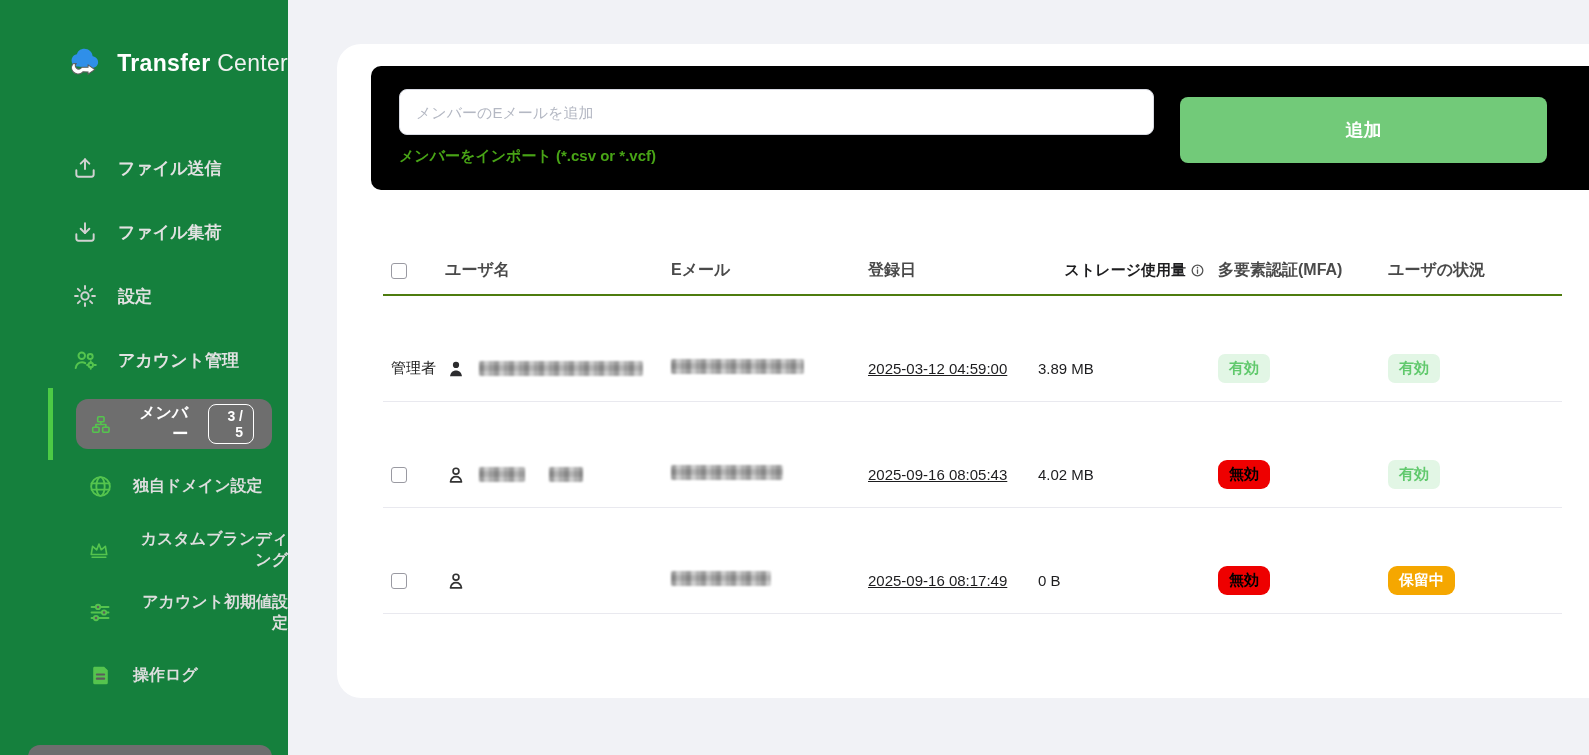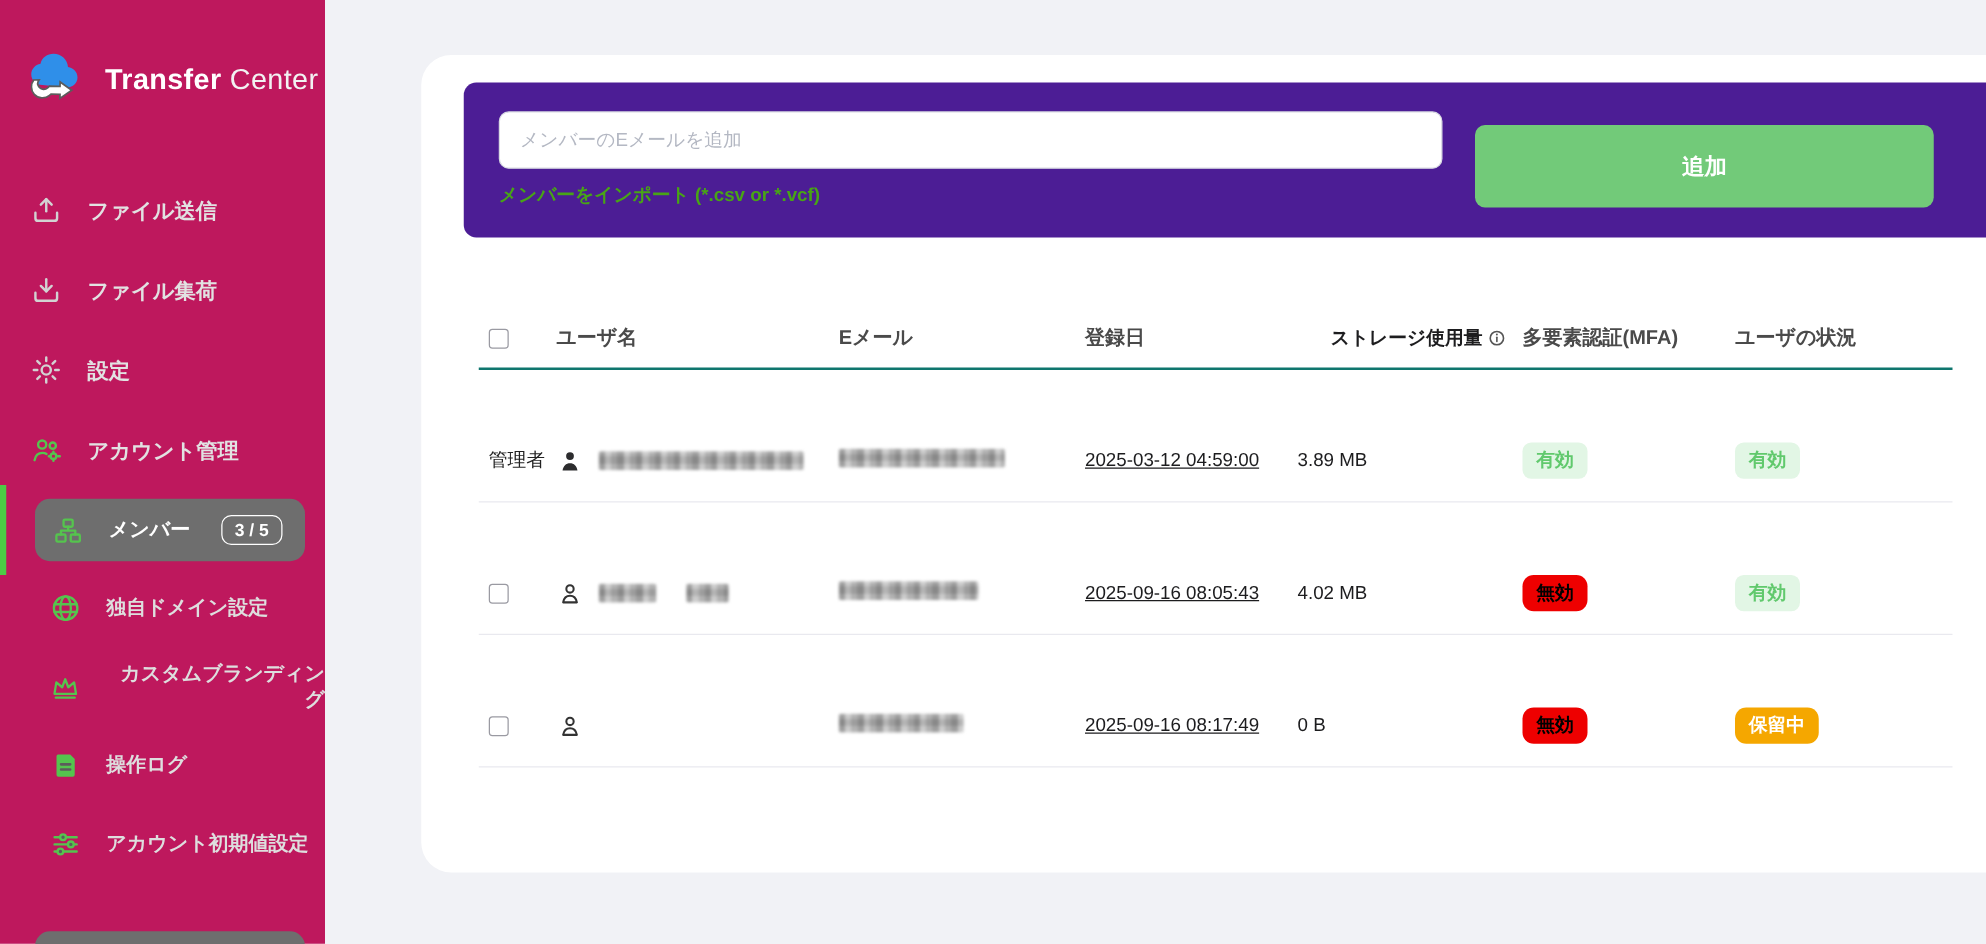--- a/index.html
+++ b/index.html
@@ -1,21 +1,21 @@
 <!DOCTYPE html>
 <html lang="ja"><head>
 <meta charset="utf-8">
 <style>
   * { margin:0; padding:0; box-sizing:border-box; }
   html,body { width:1589px; height:755px; overflow:hidden;
     font-family:"Liberation Sans","DejaVu Sans",sans-serif; background:#f1f2f6; }
 
   
-  .sidebar { position:absolute; left:0; top:0; width:260px; height:755px;
-    background:#be185d; color:#e4e4e4; }
+  .sidebar { position:absolute; left:0; top:0; width:288px; height:755px;
+    background:#15803d; color:#e4e4e4;padding-left:48px; }
   .logo { display:flex; align-items:center; gap:12px; padding:38px 0 0 20px; }
   .logo-mark { width:52px; height:50px; flex:0 0 aupx; }
   .logo-text { font-size:23px; color:#ffffff; letter-spacing:.3px; white-space:nowrap; }
   .logo-text .bold { font-weight:700; }
   .logo-text .light { font-weight:300; color:#f2f2f2; }
 
   .nav { margin-top:48px;text-align:right; }
   .nav-item { position:relative; display:flex; align-items:center; gap:20px;
     height:64px; padding-left:24px; font-size:17px; font-weight:600; color:#e2e2e2;
     cursor:pointer; }
@@ -37,37 +37,37 @@
 
   
   .main { position:absolute; left:288px; top:0; right:0; bottom:0; background:#f1f2f6; }
   .card { position:absolute; left:49px; top:44px; right:0; bottom:57px; background:#ffffff;
     border-radius:24px 0 0 24px; overflow:hidden; }
 
   .page-title-row { display:flex; align-items:center; gap:8px; margin:28px 0 0 46px; }
   .page-title { font-size:23px; font-weight:700; color:#111; letter-spacing:.5px; }
   .title-info { width:19px; height:19px; color:#a9b4d8; margin-top:3px; }
 
-  .form-box { margin:22px 0 0 34px; background:#4c1d95; border-radius:10px 0 0 10px;
-    padding:23px 42px 24px 28px; display:flex; align-items:flex-end; gap:26px; min-height:120px; }
+  .form-box { margin:22px 0 0 34px; background:#000000; border-radius:10px 0 0 10px;
+    padding:23px 42px 24px 28px; display:flex; align-items:center; gap:26px; min-height:120px; }
   .form-left { flex:1 1 auto; max-width:756px; }
   .email-input { width:100%; height:46px; border:1px solid #d8dae2; border-radius:8px;
     background:#ffffff; padding:0 16px; font-size:15px; color:#333; outline:none; }
   .email-input::placeholder { color:#b4b8c3; }
   .import-link { display:inline-block; margin-top:12px; font-size:15px; font-weight:700;
     color:#48a416; text-decoration:none; cursor:pointer; }
   .add-btn { flex:0 0 367px; height:66px; margin-top:5px; background:#72ca79; border:none;
     border-radius:8px; color:#ffffff; font-size:18px; font-weight:700; cursor:pointer;
     font-family:inherit; }
 
   
   .table { margin:70px 27px 0 46px; }
   .trow { display:grid; grid-template-columns:62px 226px 197px 170px 180px 170px auto;
     align-items:center; }
-  .thead { border-bottom:2px solid #0f766e; padding-bottom:13px; }
+  .thead { border-bottom:2px solid #4d7c0f; padding-bottom:13px; }
   .th { font-size:16px; font-weight:700; color:#4a4a4a; }
   .th.c-storage { text-align:right; padding-right:14px; display:flex; justify-content:flex-end; align-items:center; gap:5px; }
   .body-row { height:66px; border-bottom:1px solid #e9e9ef;margin-top:40px; }
 
   .c-sel { padding-left:8px; font-size:15px; color:#222; }
   .checkbox { width:16px; height:16px; border:1.5px solid #9a9aa2; border-radius:3px; background:#fff; cursor:pointer; }
   .c-user { display:flex; align-items:center; gap:12px; color:#1d1d1f; }
   .user-ic { width:22px; height:22px; color:#333; display:flex; align-items:center; }
   .c-date { font-size:15px; color:#1d1d1f;text-decoration:underline; }
   .c-storage { padding-right:28px; font-size:15px; color:#1d1d1f; }
@@ -174,37 +174,37 @@
         <span class="ic">
           <svg viewBox="0 0 24 24" width="100%" height="100%" fill="none" stroke="currentColor" stroke-width="1.8" stroke-linecap="round" stroke-linejoin="round">
             <path d="M3.5 17.5 5 8.5l4.6 3.8L12 6l2.4 6.3L19 8.5l1.5 9z"></path>
             <path d="M4.5 20.5h15"></path>
           </svg>
         </span>
      <span>カスタムブランディング</span>
       </div>
       <div class="nav-sub">
         <span class="ic">
-          <svg viewBox="0 0 24 24" width="100%" height="100%" fill="none" stroke-linecap="round">
-            <path d="M6 3.5h9.5L19 7v12a1.5 1.5 0 0 1-1.5 1.5h-11A1.5 1.5 0 0 1 5 19V5a1.5 1.5 0 0 1 1-1.5z" fill="currentColor" stroke="none"></path>
-            <path d="M8.5 11h7M8.5 15h7" stroke="#5c5c5c" stroke-width="2"></path>
-          </svg>
-        </span>
-     <span>操作ログ</span>
-      </div>
-      <div class="nav-sub">
-        <span class="ic">
           <svg viewBox="0 0 24 24" width="100%" height="100%" fill="none" stroke="currentColor" stroke-width="1.8" stroke-linecap="round" stroke-linejoin="round">
             <path d="M3.5 6.5h17M3.5 12h17M3.5 17.5h17"></path>
             <circle cx="10" cy="6.5" r="2.2" fill="#5c5c5c"></circle>
             <circle cx="16" cy="12" r="2.2" fill="#5c5c5c"></circle>
             <circle cx="8" cy="17.5" r="2.2" fill="#5c5c5c"></circle>
           </svg>
         </span>
      <span>アカウント初期値設定</span>
+      </div>
+      <div class="nav-sub">
+        <span class="ic">
+          <svg viewBox="0 0 24 24" width="100%" height="100%" fill="none" stroke-linecap="round">
+            <path d="M6 3.5h9.5L19 7v12a1.5 1.5 0 0 1-1.5 1.5h-11A1.5 1.5 0 0 1 5 19V5a1.5 1.5 0 0 1 1-1.5z" fill="currentColor" stroke="none"></path>
+            <path d="M8.5 11h7M8.5 15h7" stroke="#5c5c5c" stroke-width="2"></path>
+          </svg>
+        </span>
+     <span>操作ログ</span>
       </div>
     </nav>
   <div class="bottom-stub"></div>
 </aside>
 
 <main class="main">
   <section class="card">
 
 
     <div class="form-box">

